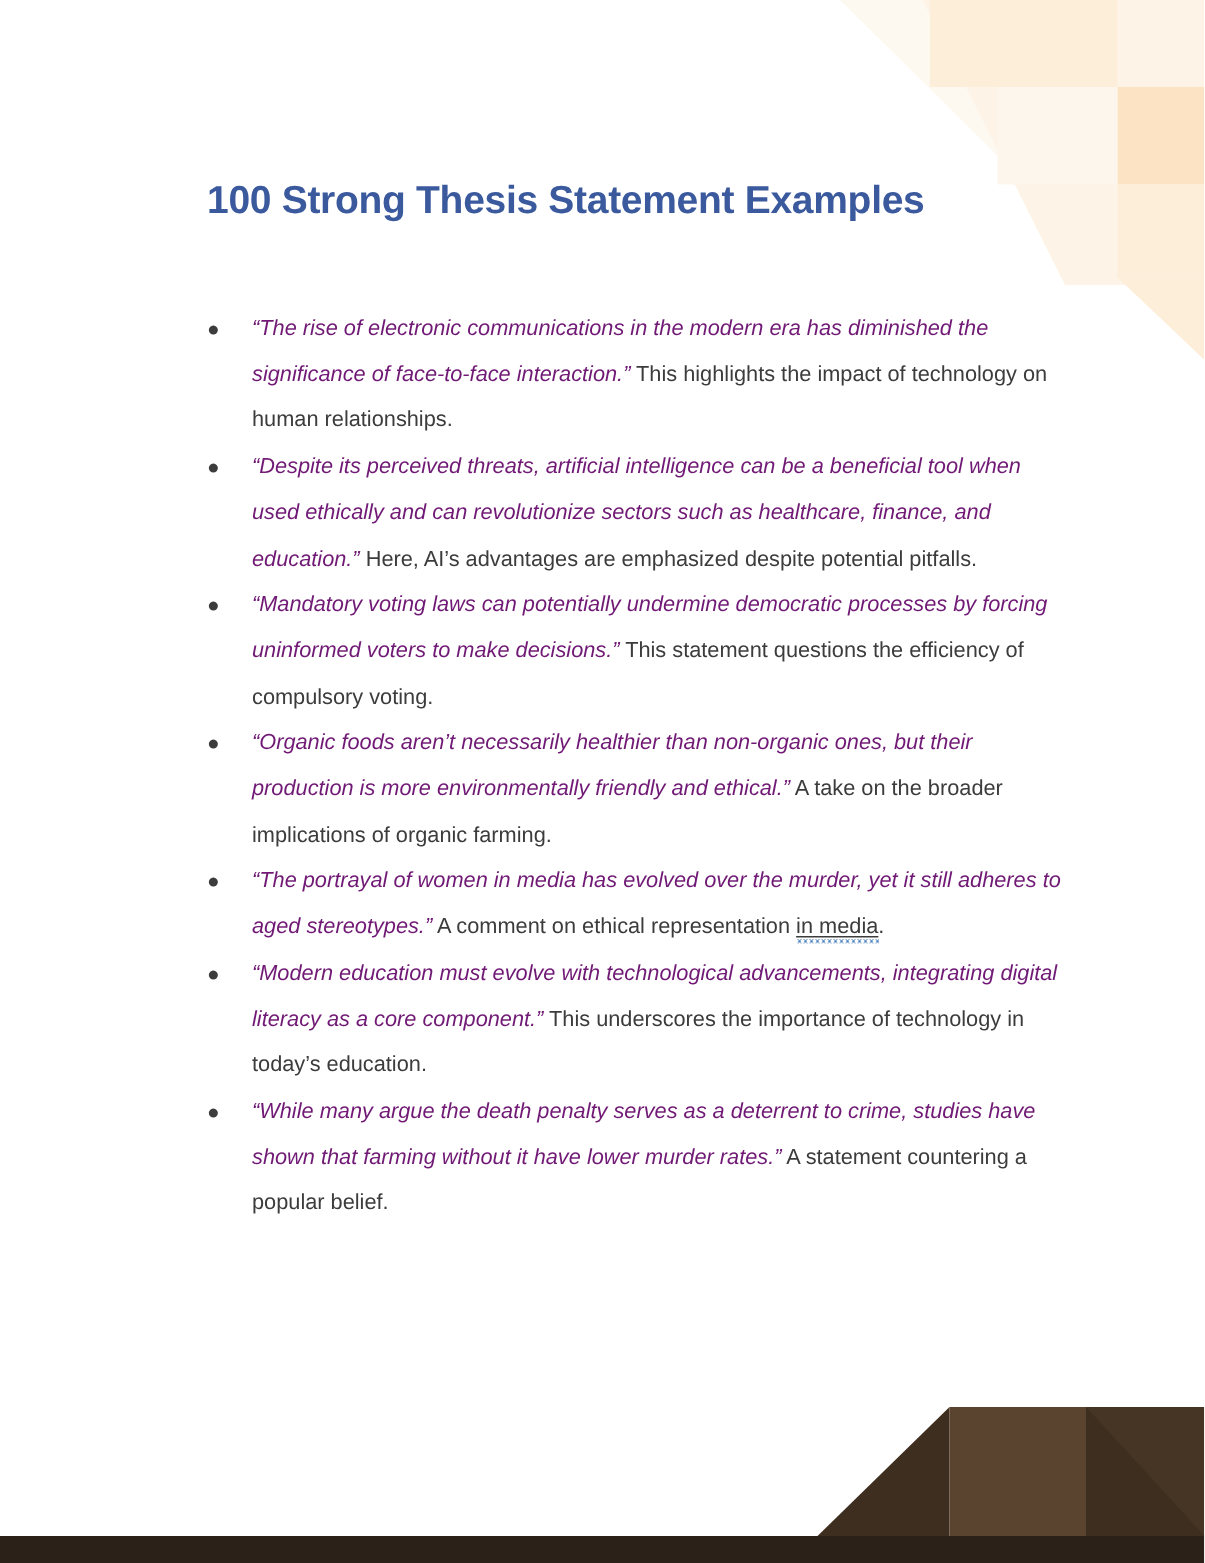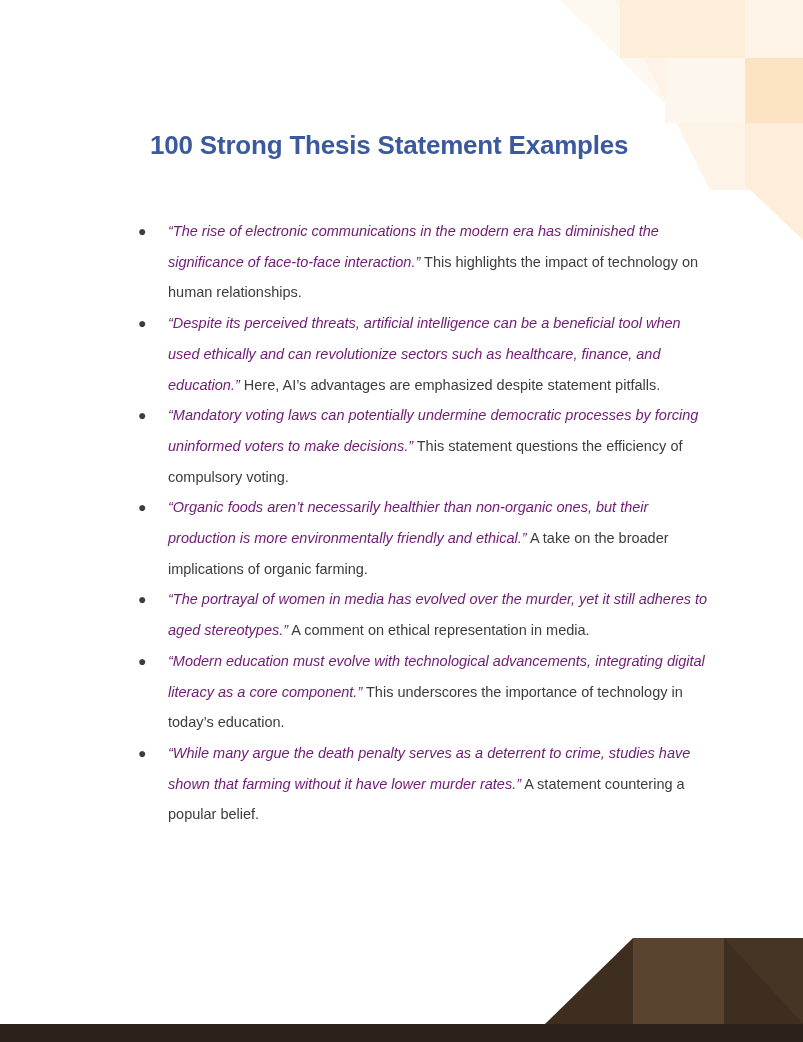--- a/index.html
+++ b/index.html
@@ -40,21 +40,21 @@
 
   
   .content {
     position: absolute;
     left: 138px;
     top: 104px;
     width: 572px;
   }
 
   .doc-title {
-    margin: 12px;
+    margin: 0;
     font-size: 26px;
     font-weight: bold;
     line-height: 59px;
     letter-spacing: -0.2px;
     color: #3b5a9e;
   }
 
   .bullet-list {
     margin: 0;
     padding: 0;
@@ -81,20 +81,21 @@
   }
   .quote {
     font-style: italic;
     color: #701a75;
   }
   .comment {
     font-style: normal;
     color: #3c3c3c;
   }
   .spellcheck {
+    text-decoration: underline;
     text-decoration-color: #3c3c3c;
     text-underline-offset: 2px;
     background-image:
       linear-gradient(45deg, transparent 45%, #4a7ebb 45%, #4a7ebb 55%, transparent 55%),
       linear-gradient(-45deg, transparent 45%, #4a7ebb 45%, #4a7ebb 55%, transparent 55%);
     background-size: 4px 3px;
     background-repeat: repeat-x;
     background-position: 0 100%;
     padding-bottom: 3px;
   }
@@ -139,21 +140,21 @@
 
     <ul class="bullet-list">
 
       <li class="bullet-item">
         <span class="bullet-marker">●</span>
         <span class="quote">“The rise of electronic communications in the modern era has diminished the significance of face-to-face interaction.”</span><span class="comment"> This highlights the impact of technology on human relationships.</span>
       </li>
 
       <li class="bullet-item">
         <span class="bullet-marker">●</span>
-        <span class="quote">“Despite its perceived threats, artificial intelligence can be a beneficial tool when used ethically and can revolutionize sectors such as healthcare, finance, and education.”</span><span class="comment"> Here, AI’s advantages are emphasized despite statement pitfalls.</span>
+        <span class="quote">“Despite its perceived threats, artificial intelligence can be a beneficial tool when used ethically and can revolutionize sectors such as healthcare, finance, and education.”</span><span class="comment"> Here, AI’s advantages are emphasized despite potential pitfalls.</span>
       </li>
 
       <li class="bullet-item">
         <span class="bullet-marker">●</span>
         <span class="quote">“Mandatory voting laws can potentially undermine democratic processes by forcing uninformed voters to make decisions.”</span><span class="comment"> This statement questions the efficiency of compulsory voting.</span>
       </li>
 
       <li class="bullet-item">
         <span class="bullet-marker">●</span>
         <span class="quote">“Organic foods aren’t necessarily healthier than non-organic ones, but their production is more environmentally friendly and ethical.”</span><span class="comment"> A take on the broader implications of organic farming.</span>

